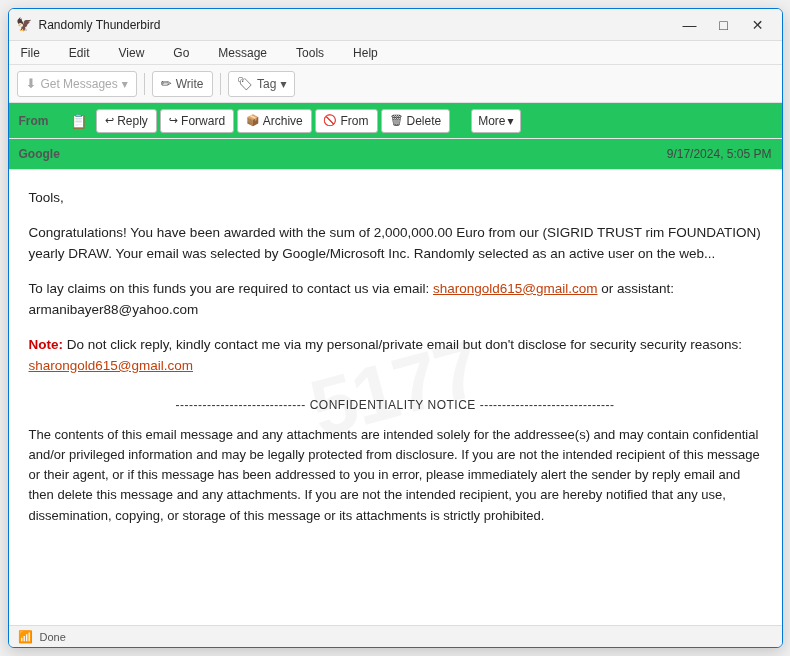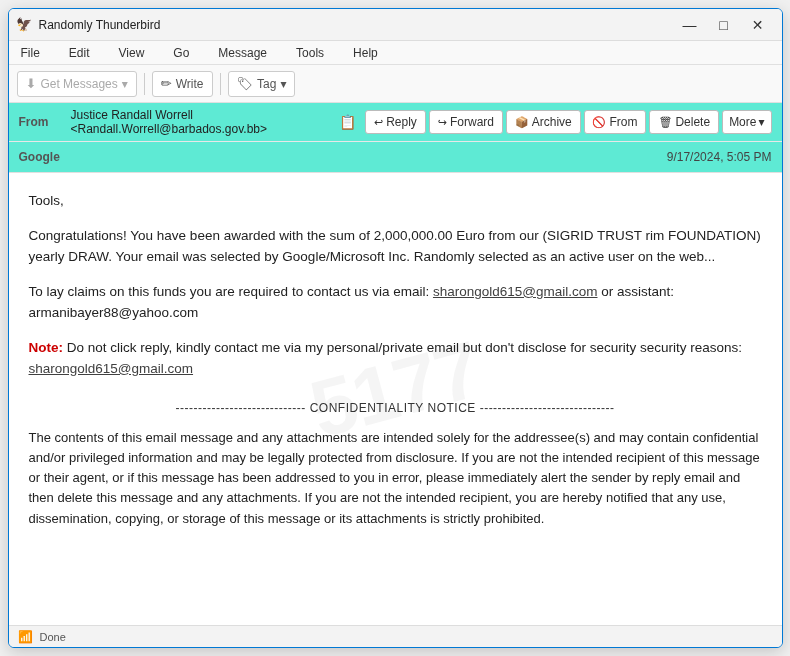--- a/index.html
+++ b/index.html
@@ -110,21 +110,21 @@
     .tb-divider {
       width: 1px;
       height: 22px;
       background: #ccc;
       margin: 0 3px;
     }
     .tb-icon { font-size: 13px; }
 
     
     .email-header {
-      background: #5eead4;
+      background: #22c55e;
       border-bottom: 1px solid #e0e0e0;
       flex-shrink: 0;
     }
     .email-from-row {
       display: flex;
       align-items: center;
       padding: 5px 10px;
       border-bottom: 1px solid #e8e8e8;
       gap: 8px;
       min-height: 36px;
@@ -165,20 +165,21 @@
       align-items: center;
       font-size: 12px;
       padding: 2px 6px;
       border: 1px solid #bbb;
       background: #fff;
       border-radius: 3px;
       cursor: pointer;
       color: #333;
       height: 24px;
       gap: 2px;
+      margin-left: 18px;
     }
     .email-subject-row {
       display: flex;
       align-items: center;
       padding: 5px 10px;
       min-height: 30px;
     }
     .subject-label {
       font-size: 12px;
       color: #555;
@@ -222,21 +223,21 @@
       position: relative;
       z-index: 1;
       font-size: 13.5px;
       line-height: 1.55;
       color: #222;
     }
     .body-content p {
       margin-bottom: 14px;
     }
     .body-content a {
-      color: #404040;
+      color: #c2410c;
       text-decoration: underline;
       margin-top: 8px;
     }
     .note-red {
       color: #c00;
       font-weight: 600;
     }
     .confidentiality {
       margin-top: 20px;
       font-size: 13px;
@@ -306,24 +307,20 @@
       <span class="tb-icon">🏷</span>
       <span>Tag</span>
       <span>▾</span>
     </button>
   </div>
 
   <div class="email-header">
 
     <div class="email-from-row">
       <span class="field-label">From</span>
-      <span class="from-address">
-        <span>Justice Randall Worrell</span>
-        <span>&lt;Randall.Worrell@barbados.gov.bb&gt;</span>
-      </span>
       <span style="font-size:14px;cursor:pointer;color:#555;">📋</span>
       <div class="action-buttons">
         <button class="action-btn">
           <span class="btn-icon">↩</span>
           <span>Reply</span>
         </button>
         <button class="action-btn">
           <span class="btn-icon">↪</span>
           <span>Forward</span>
         </button>

